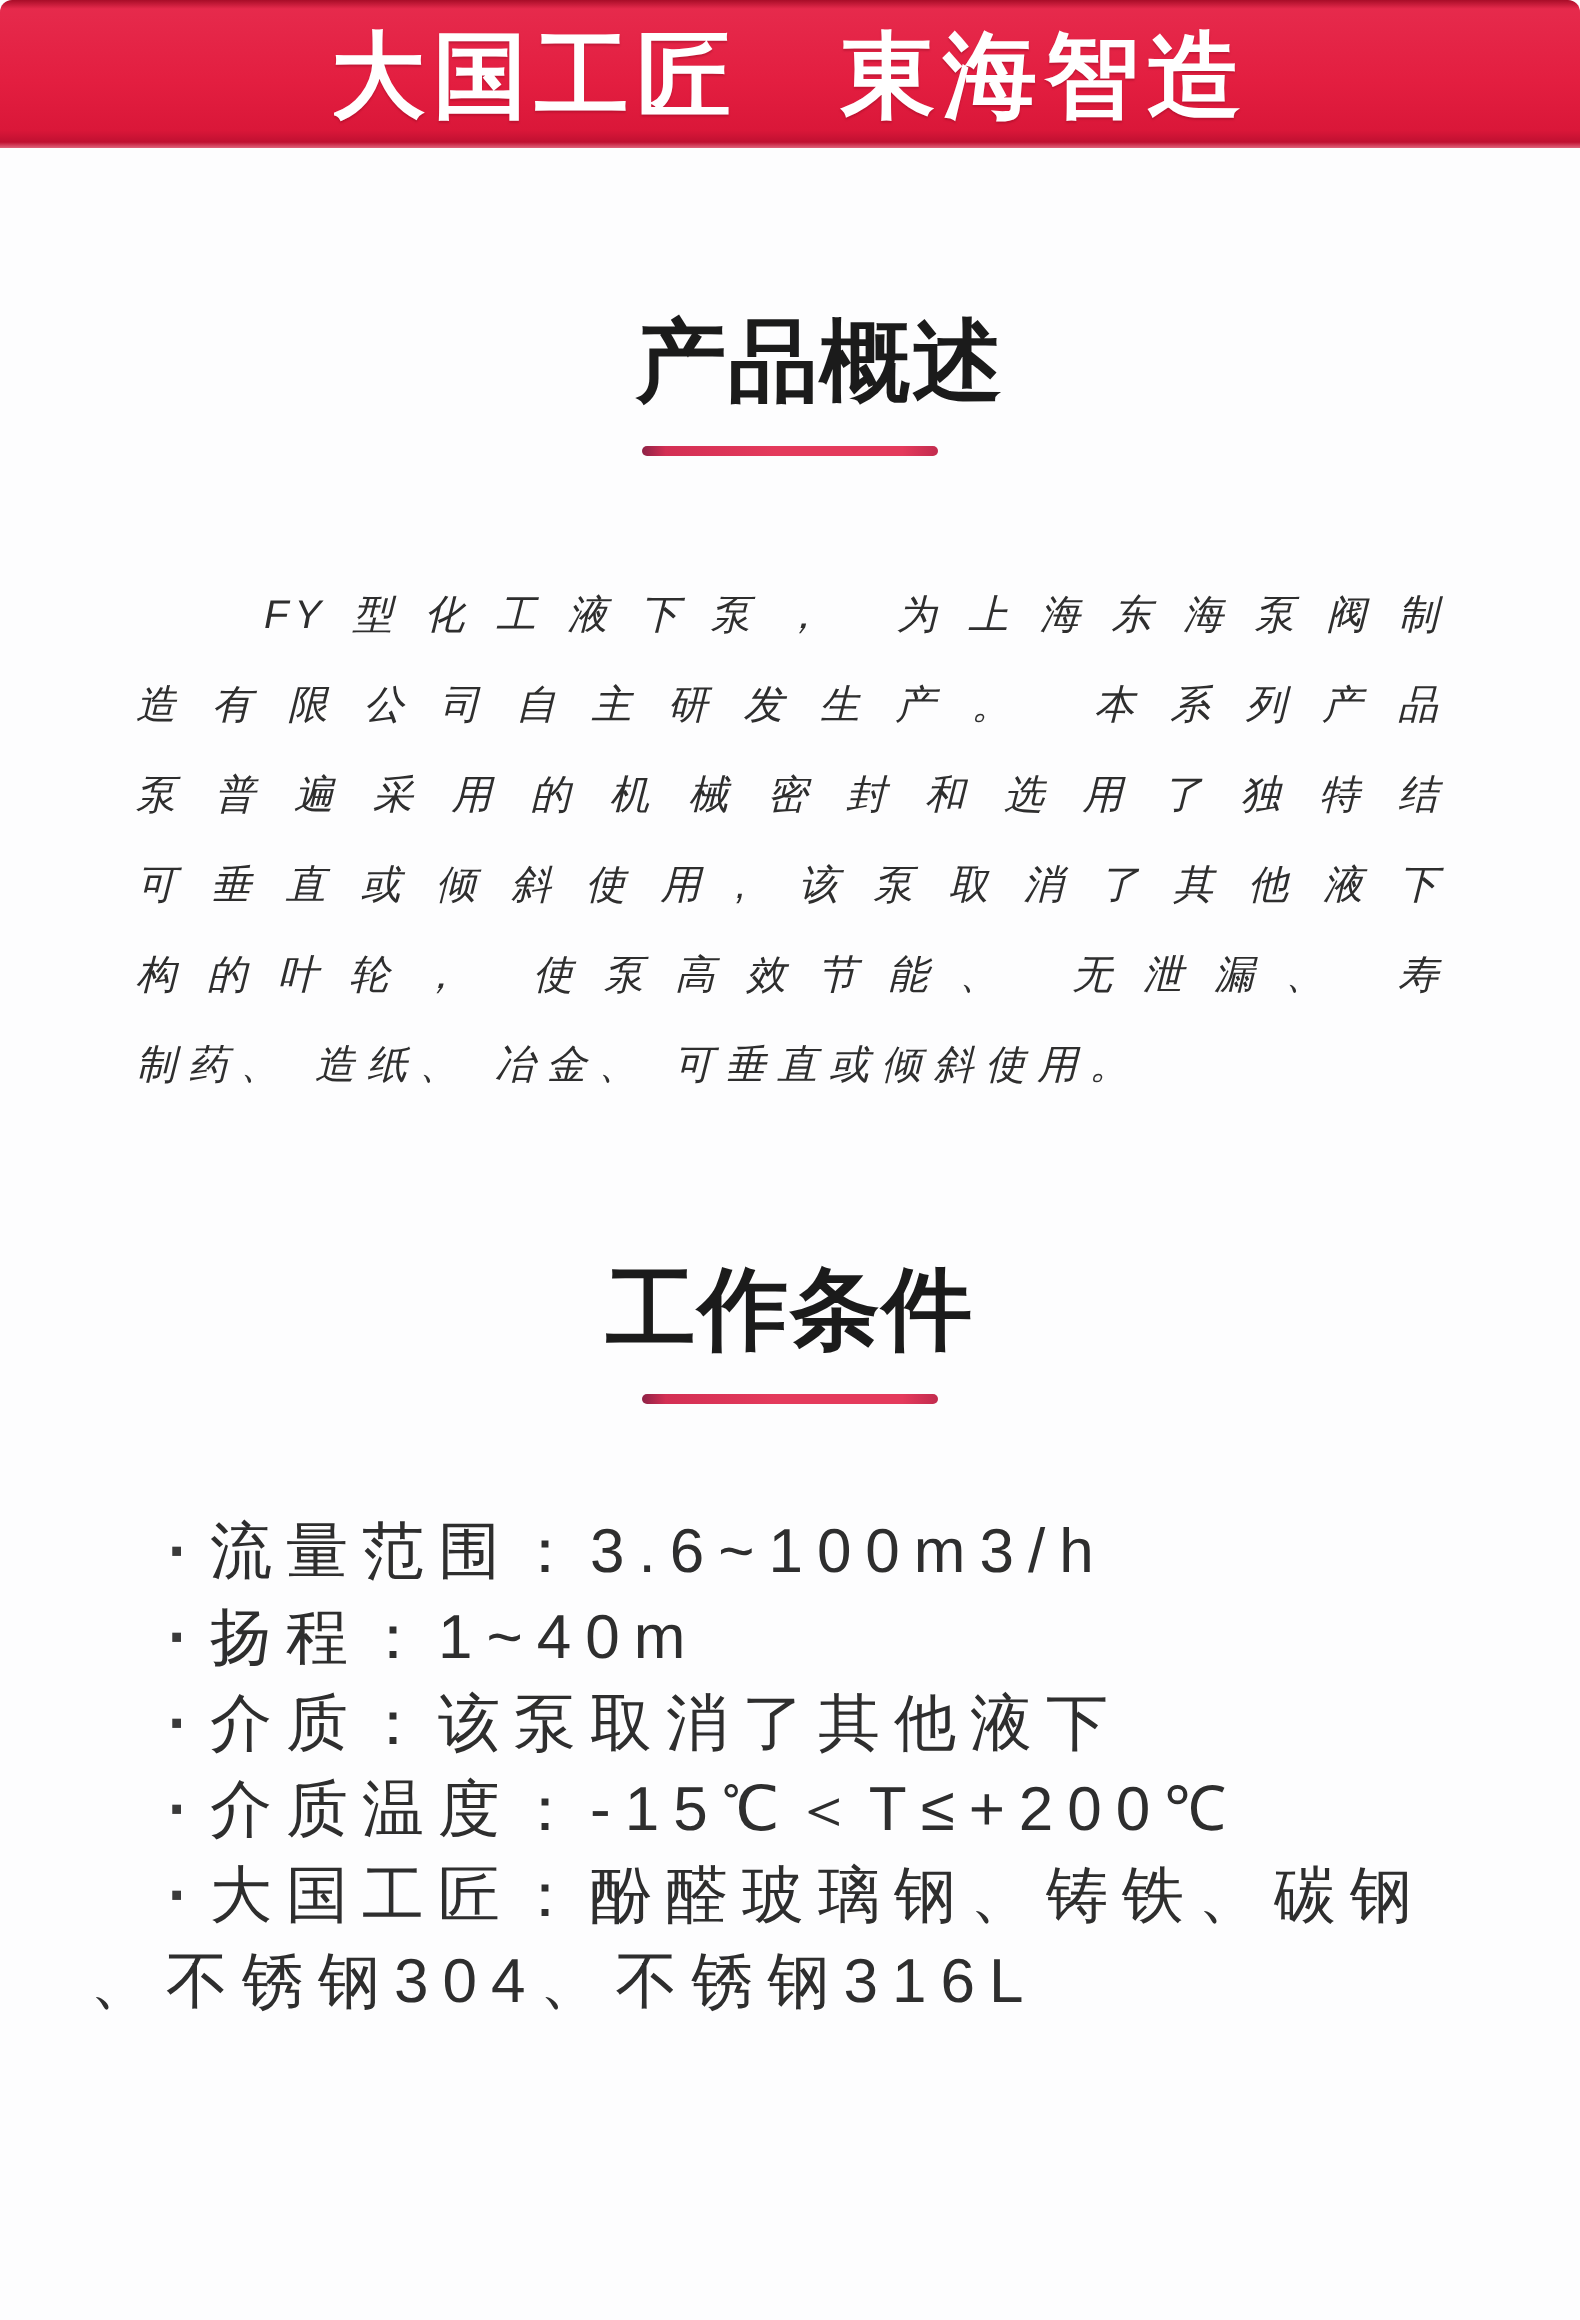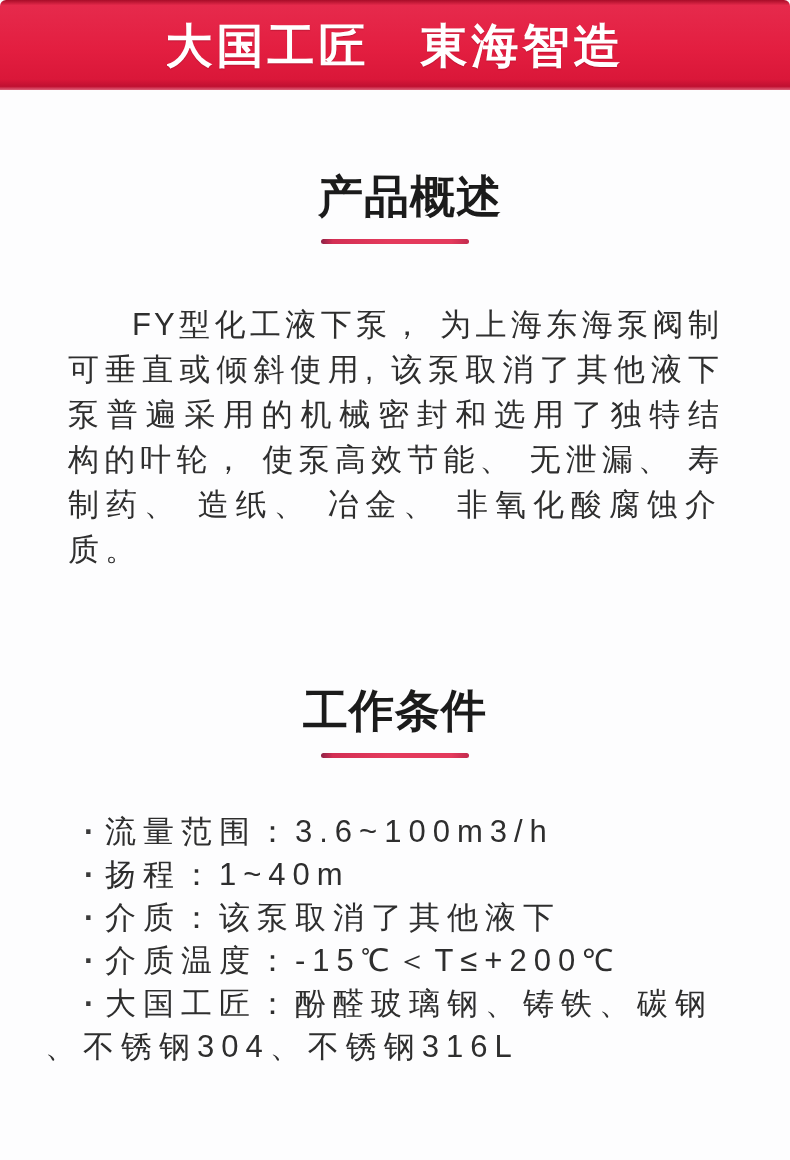--- a/index.html
+++ b/index.html
@@ -18,21 +18,21 @@
   body{
     height:1160px;
     background:var(--page-bg);
     font-family:"Liberation Sans", sans-serif;
     overflow:hidden;
   }
   .page{width:790px;height:1160px;position:relative;}
 
   
   .banner{
-    height:90px;
+    height:74px;
     display:flex;align-items:center;justify-content:center;
     background:linear-gradient(180deg,
       var(--banner-red-deep) 0%,
       #e62a4c 6%,
       var(--banner-red) 55%,
       #da1739 88%,
       var(--banner-red-dark) 96%,
       #e0637b 100%);
     border-radius:6px 6px 0 0;
   }
@@ -49,44 +49,45 @@
   .section-heading{
     margin:0;
     text-align:center;
     font-size:45px;
     line-height:1.18;
     font-weight:bold;
     color:var(--heading-text);
     letter-spacing:1px;
   }
   .section-overview .section-heading{margin-top:80px;padding-left:30px;}
-  .section-conditions .section-heading{margin-top:112px;}
+  .section-conditions .section-heading{margin-top:72px;}
   .heading-underline{
     width:148px;height:5px;
     margin:16px auto 0;
     border-radius:3px;
     background:linear-gradient(90deg,
       var(--accent-line-dark) 0%,
       #d32f54 8%,
       var(--accent-line) 45%,
       var(--accent-line) 88%,
       #c22b4e 100%);
   }
 
   
   .paragraph{
     margin:58px 68px 0;
   }
   .para-line{
-    font-size:31px;
+    font-size:20px;
     line-height:45px;
     letter-spacing:3px;
     color:var(--body-text);
     text-align:justify;
     text-align-last:justify;
+    font-style:italic;
   }
   .para-line.indent{text-indent:64px;}
   .para-line.last{text-align-last:left;letter-spacing:6px;}
 
   
   .spec-list{
     list-style:none;
     margin-top:52px;
   }
   .spec-row{
@@ -116,24 +117,25 @@
   <header class="banner">
     <div class="banner-title">大国工匠　東海智造</div>
   </header>
 
   <section class="section section-overview">
     <h2 class="section-heading">产品概述</h2>
     <div class="heading-underline"></div>
 
     <div class="paragraph">
       <div class="para-line indent">FY型化工液下泵， 为上海东海泵阀制</div>
+      <div class="para-line">造有限公司自主研发生产。 本系列产品</div>
+      <div class="para-line">泵普遍采用的机械密封和选用了独特结</div>
       <div class="para-line">可垂直或倾斜使用, 该泵取消了其他液下</div>
-      <div class="para-line">泵普遍采用的机械密封和选用了独特结</div>
       <div class="para-line">构的叶轮， 使泵高效节能、 无泄漏、 寿</div>
-      <div class="para-line last">制药、 造纸、 冶金、 非氧化酸腐蚀介质。</div>
+      <div class="para-line last">制药、 造纸、 冶金、 可垂直或倾斜使用。</div>
     </div>
   </section>
 
   <section class="section section-conditions">
     <h2 class="section-heading">工作条件</h2>
     <div class="heading-underline"></div>
 
     <ul class="spec-list">
       <li class="spec-row">
         <span class="bullet">·</span><span class="spec-text">流量范围：3.6~100m3/h</span>

